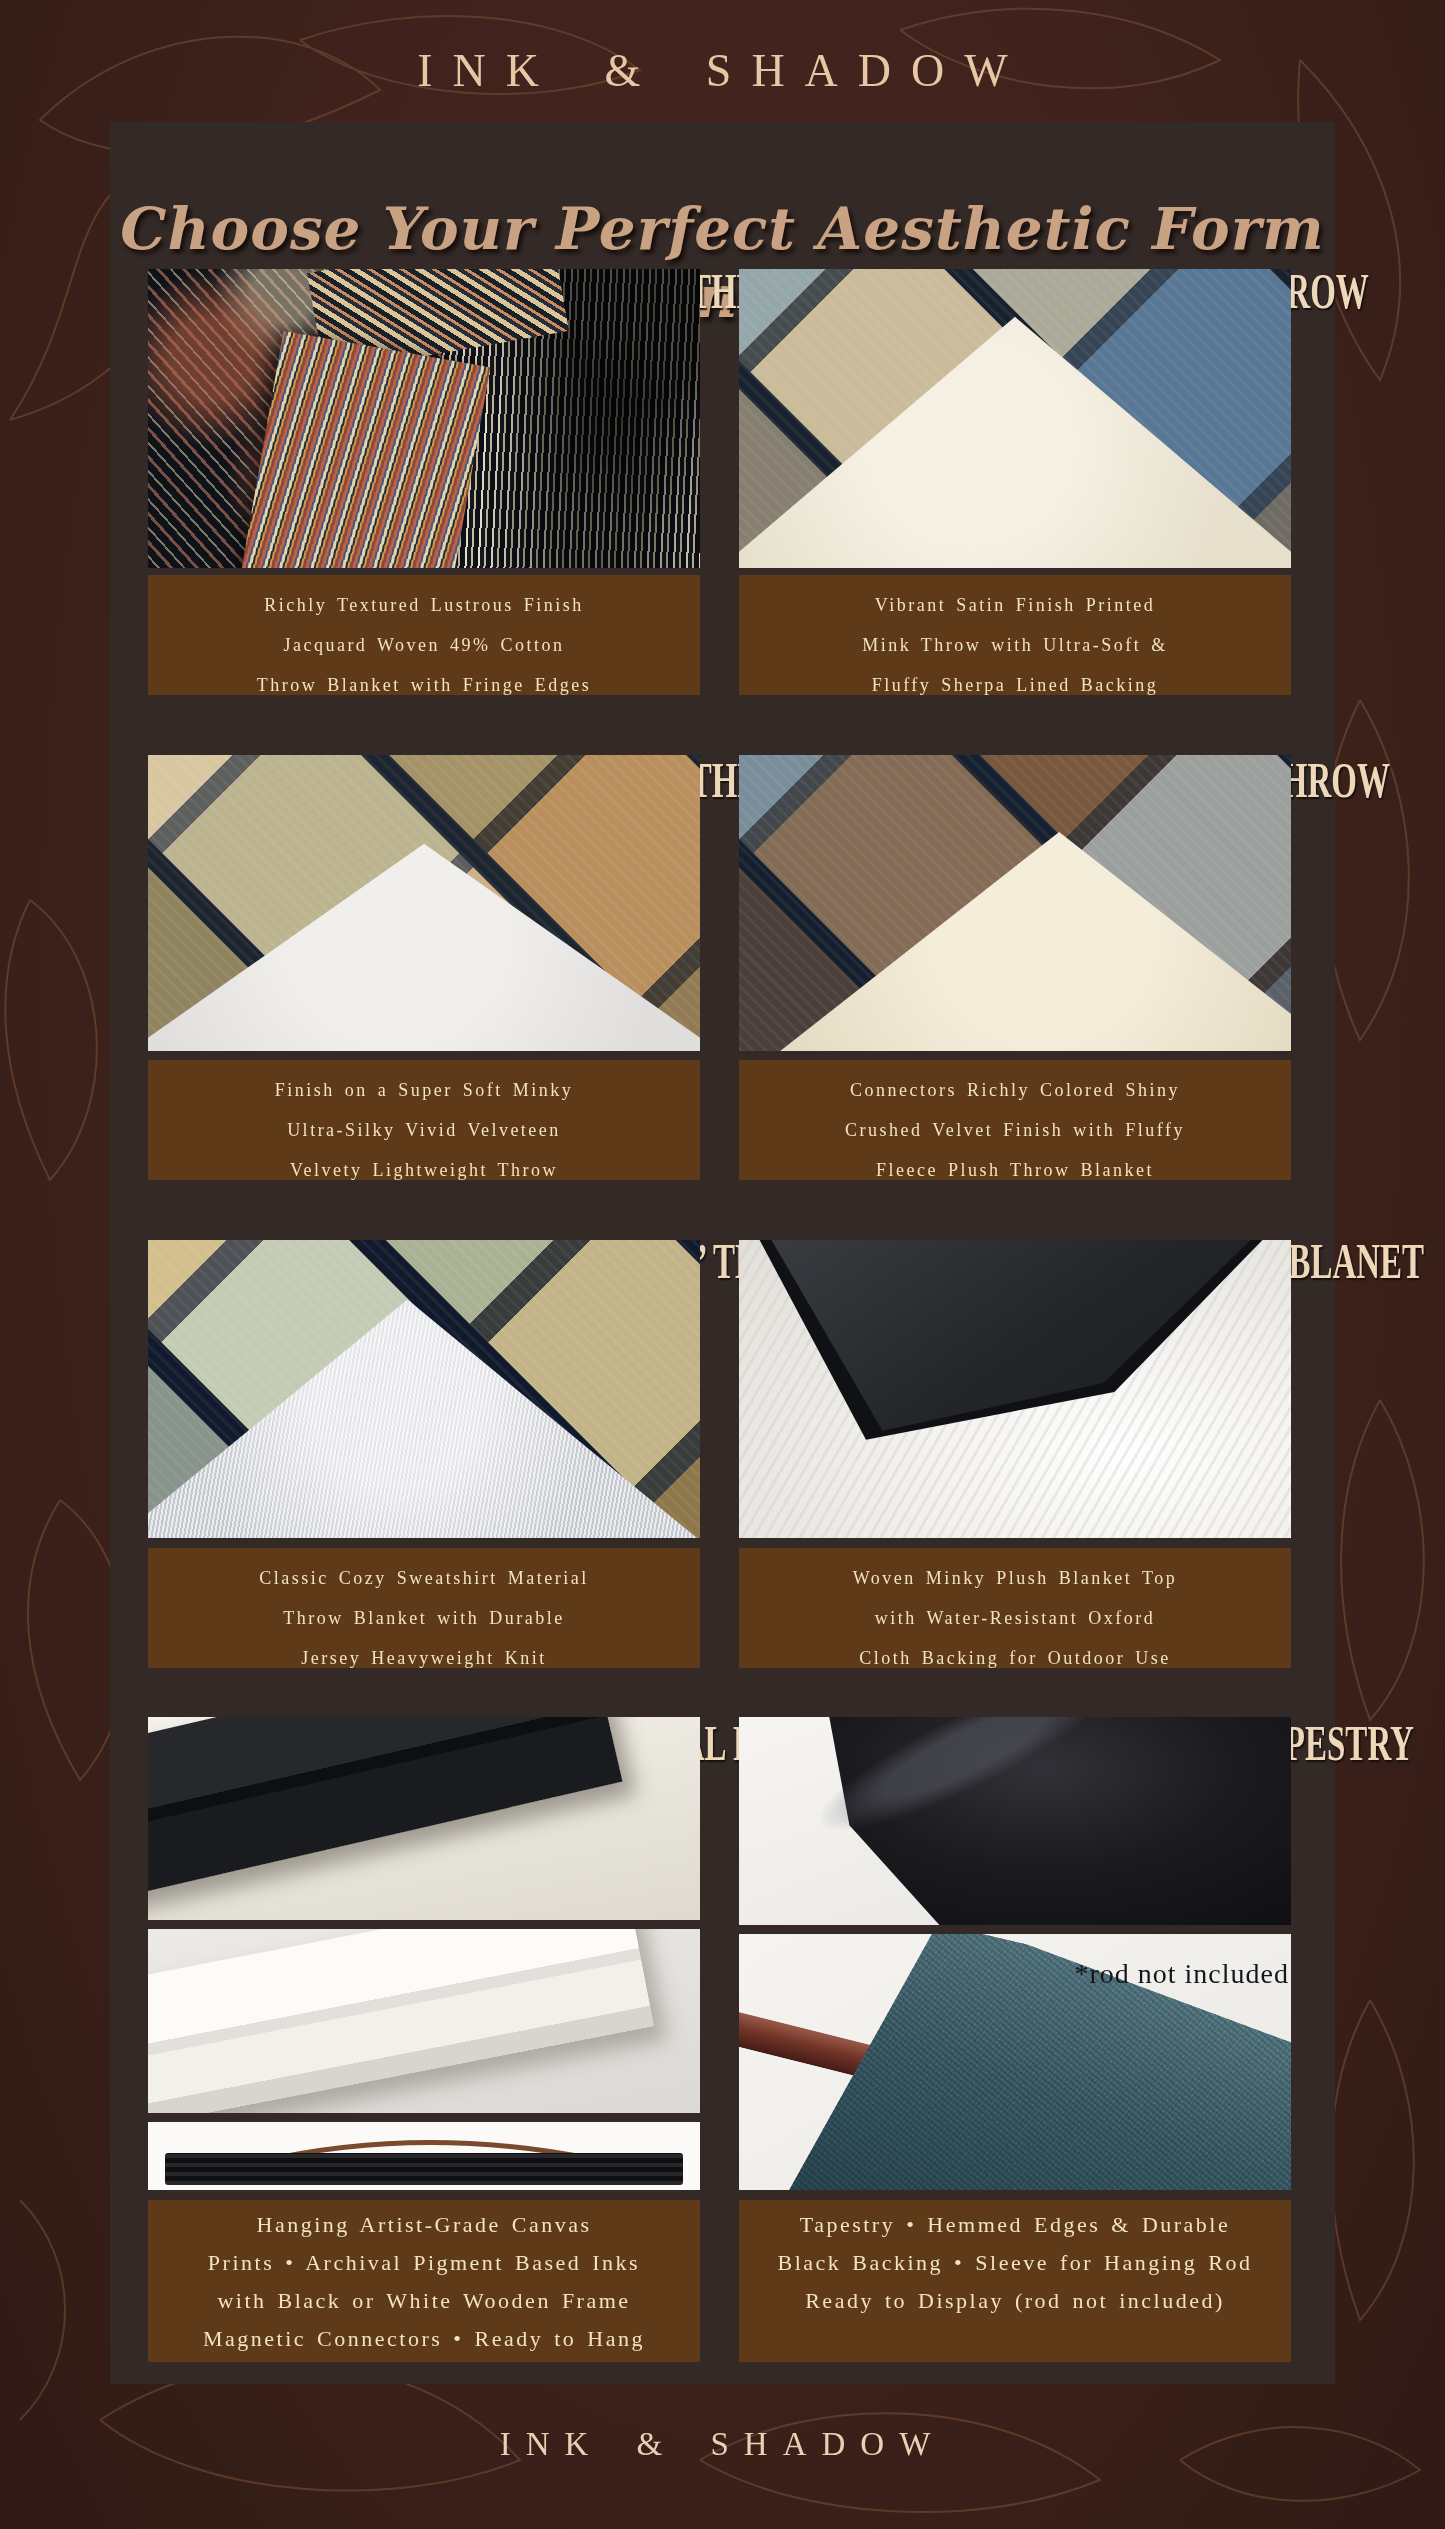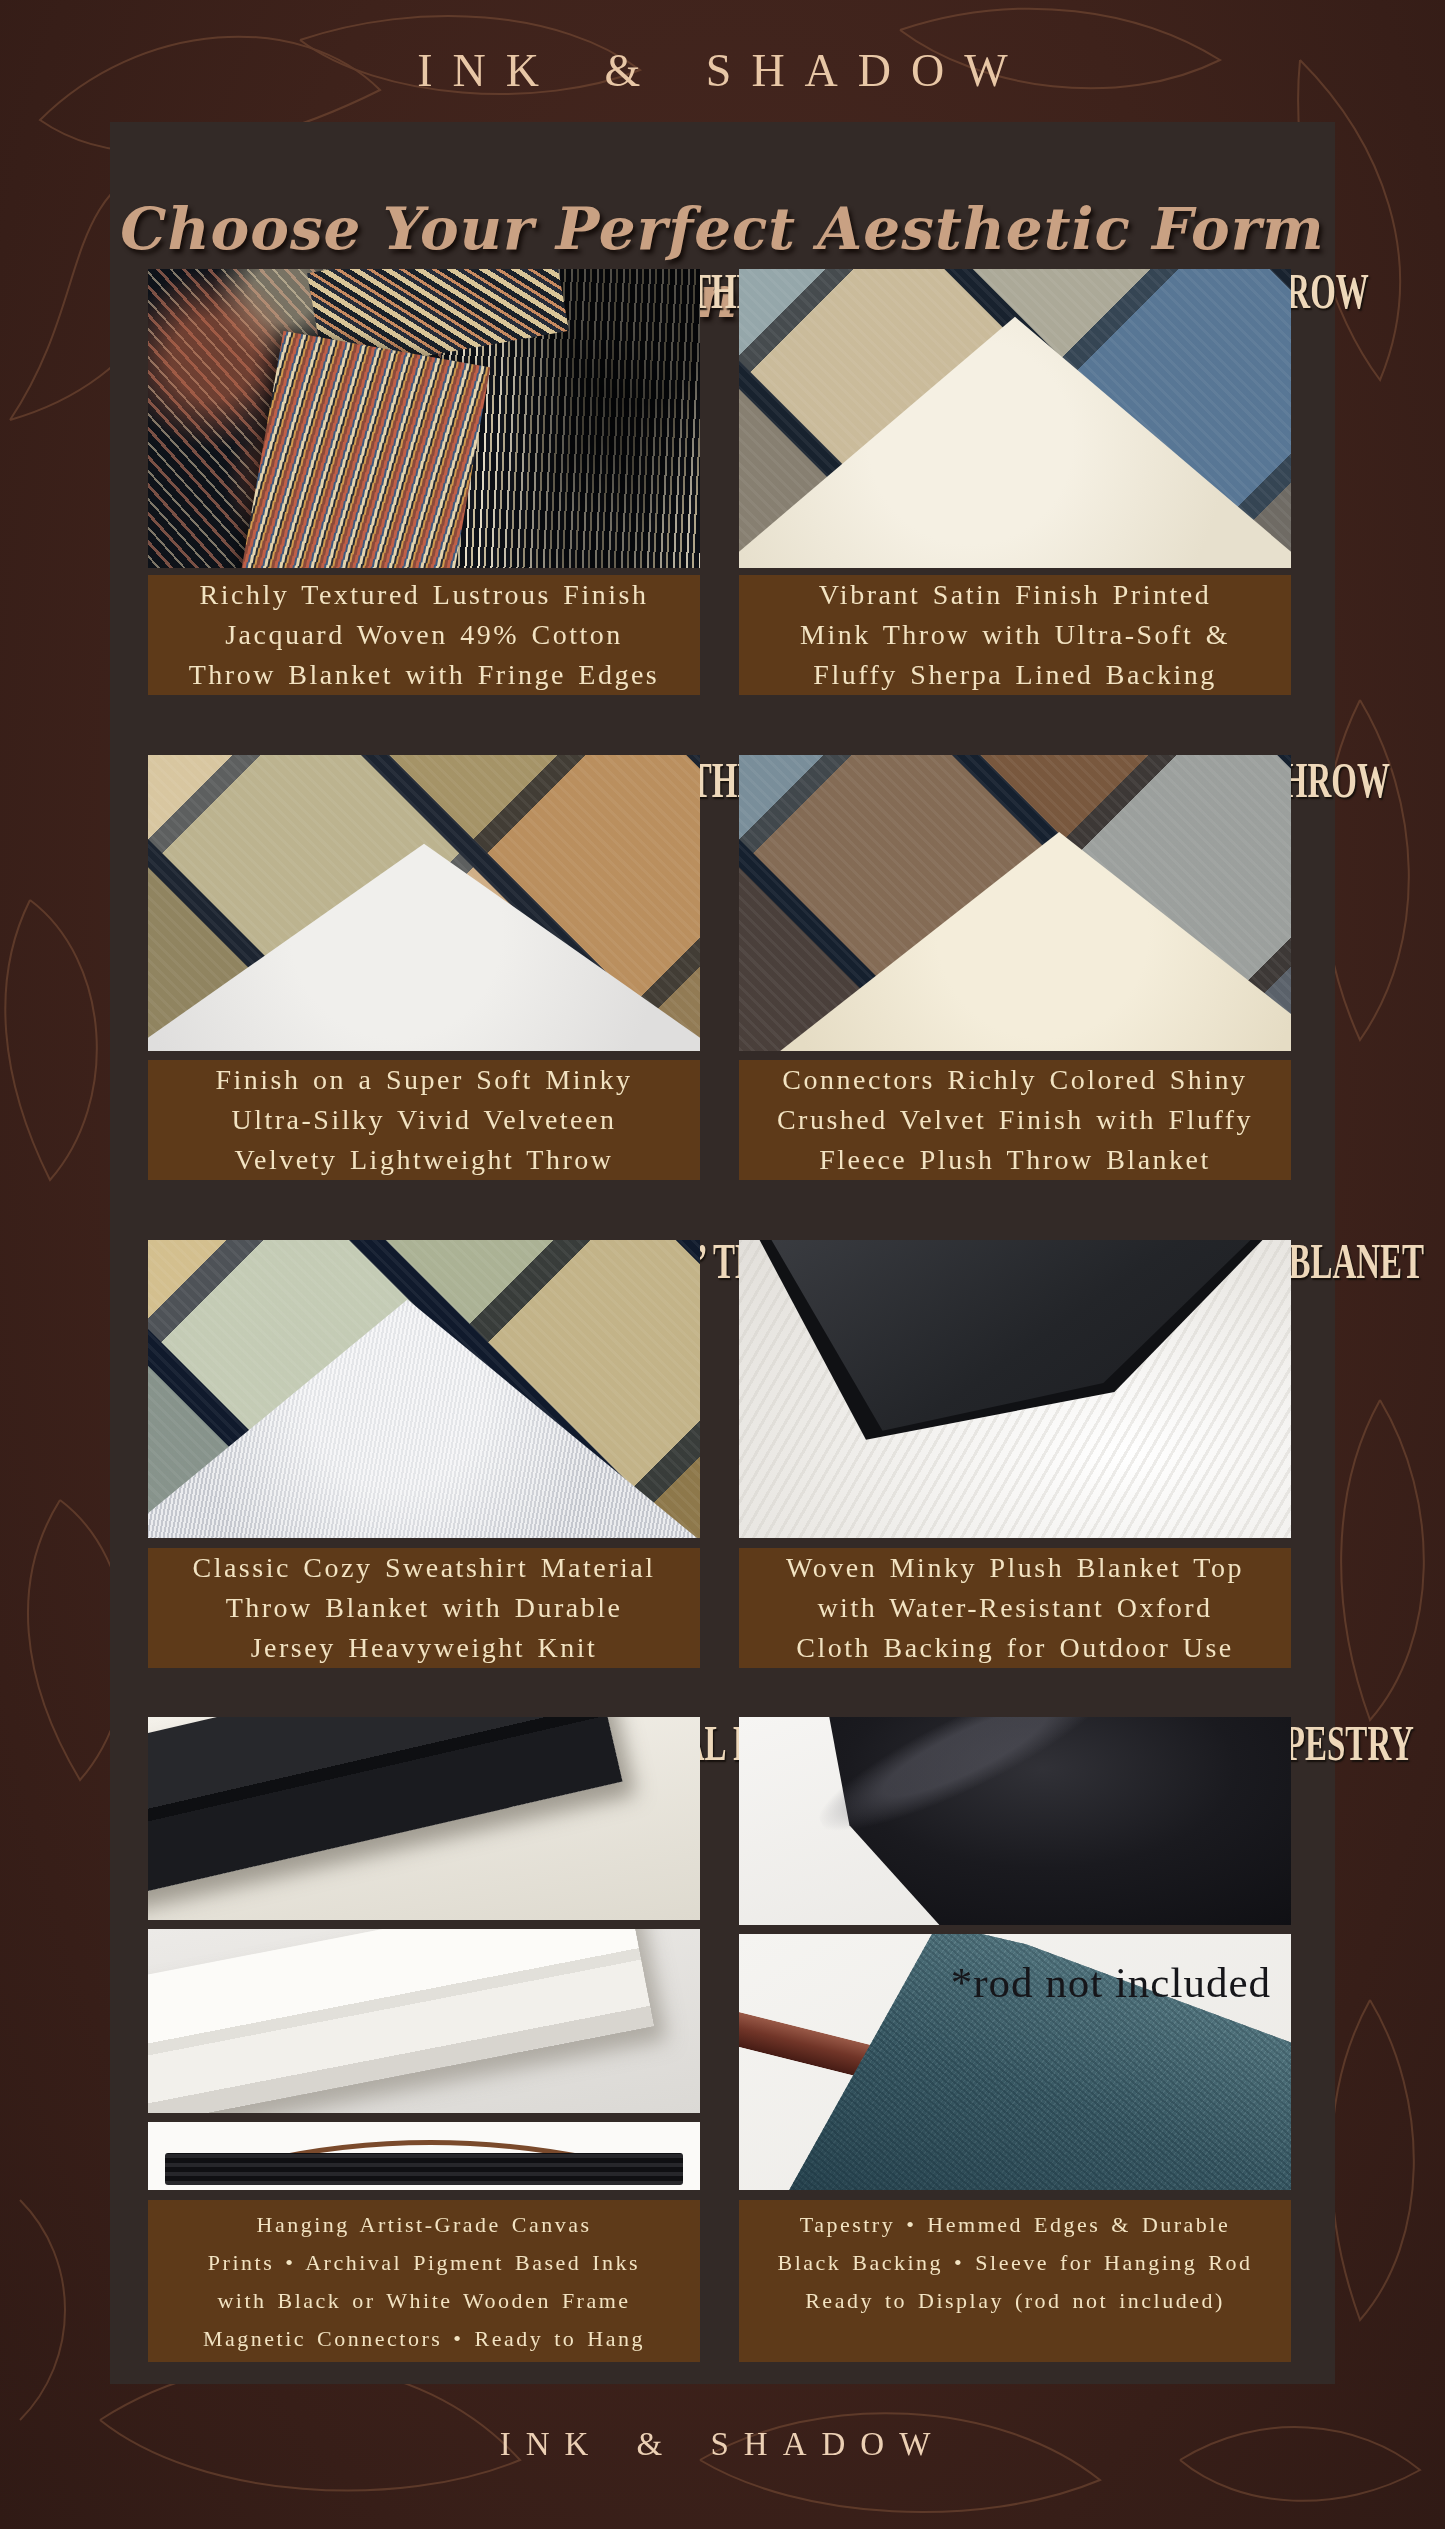--- a/index.html
+++ b/index.html
@@ -23,21 +23,21 @@
     font-family:"DejaVu Serif", serif;font-style:italic;font-size:58px;
     color:#c9a183;text-shadow:3px 4px 4px #150d0a;letter-spacing:1px;}
 
   .col-l{left:38px;}
   .col-r{left:629px;}
   .card-title{position:absolute;width:552px;text-align:center;white-space:nowrap;
     transform:scaleX(0.66);color:#eed8ba;font-size:50px;line-height:50px;
     text-shadow:2px 2px 2px #16100c;}
   .cap{position:absolute;width:552px;background:#5e3a19;color:#f2e3c2;
     text-align:center;letter-spacing:2.5px;word-spacing:3px;
-    font-size:28px;line-height:40px;box-sizing:border-box;}
+    font-size:18px;line-height:40px;padding-top:10px;box-sizing:border-box;}
   .cap .cap-line{display:block;}
   .cap.tall{font-size:22px;line-height:38px;padding-top:6px;}
 
   .photo{position:absolute;width:552px;overflow:hidden;background:#1c2430;}
 
   
   .t1{top:102px;} .i1{top:147px;height:299px;} .c1{top:453px;height:120px;}
   .t2{top:591px;} .i2{top:633px;height:296px;} .c2{top:938px;height:120px;}
   .t3{top:1072px;} .i3{top:1118px;height:298px;} .c3{top:1426px;height:120px;}
   .t4{top:1554px;} .i4{top:1595px;height:473px;background:none;} .c4{top:2078px;height:162px;}
@@ -124,21 +124,21 @@
   .foldlight{position:absolute;left:12%;top:0;width:58%;height:34%;transform:rotate(-26deg);
     background:radial-gradient(ellipse, rgba(95,95,105,.5) 0 40%, transparent 72%);}
   .rod{position:absolute;left:-6%;top:40%;width:46%;height:34px;transform:rotate(14deg);border-radius:17px;
     background:radial-gradient(circle at 97% 50%, #3a140e 0 30%, transparent 32%),
                linear-gradient(180deg,#9a5a48 0%, #713528 45%, #451b14 100%);}
   .teal{position:absolute;inset:0;clip-path:polygon(36% -4%, 52% 4%, 112% 52%, 112% 112%, 6% 112%);
     background-color:#44656e;background-image:
       linear-gradient(200deg, rgba(122,160,168,.55) 0%, rgba(49,80,92,.6) 55%, rgba(30,56,68,.8) 100%),
       repeating-linear-gradient(40deg, rgba(18,40,50,.55) 0 2px, transparent 2px 5px),
       repeating-linear-gradient(-50deg, rgba(185,212,216,.3) 0 1px, transparent 1px 4px);}
-  .rod-note{position:absolute;right:20px;top:24px;font-size:43px;color:#16161a;letter-spacing:1px;}
+  .rod-note{position:absolute;right:2px;top:24px;font-size:28px;color:#16161a;letter-spacing:1px;}
 </style>
 </head>
 <body>
 
 <svg class="floral" width="1445" height="2529" viewBox="0 0 1445 2529" fill="none" stroke="#8a5a3e" stroke-width="2" opacity="0.45">
   <path d="M40,120 C140,20 300,10 380,90 C300,130 140,190 40,120 Z"></path>
   <path d="M10,420 C90,300 60,200 160,160 C210,260 150,380 10,420"></path>
   <path d="M1300,60 C1380,140 1430,260 1380,380 C1320,300 1290,160 1300,60"></path>
   <path d="M1360,700 C1420,800 1430,940 1360,1040 C1310,930 1310,800 1360,700"></path>
   <path d="M30,900 C110,960 120,1100 50,1180 C0,1080 -10,980 30,900"></path>

